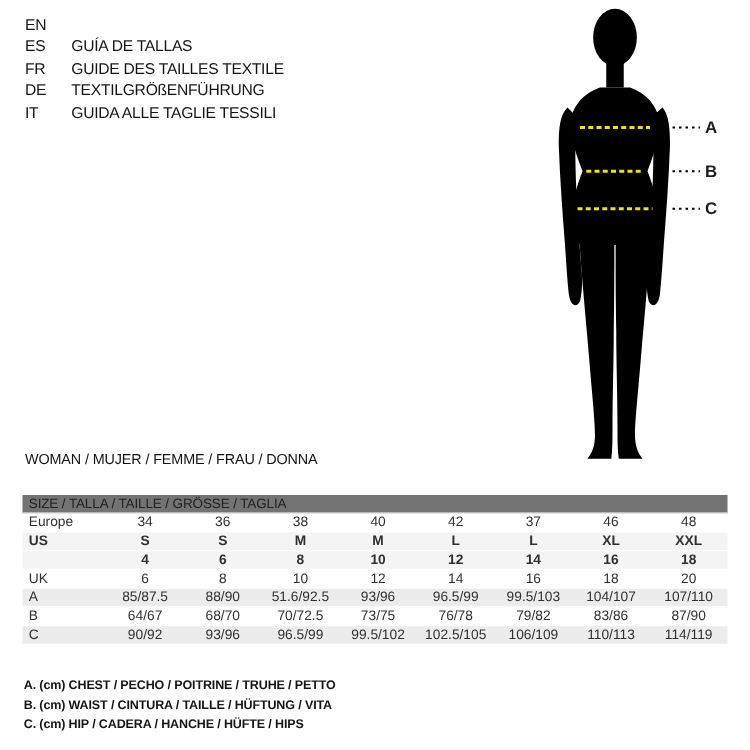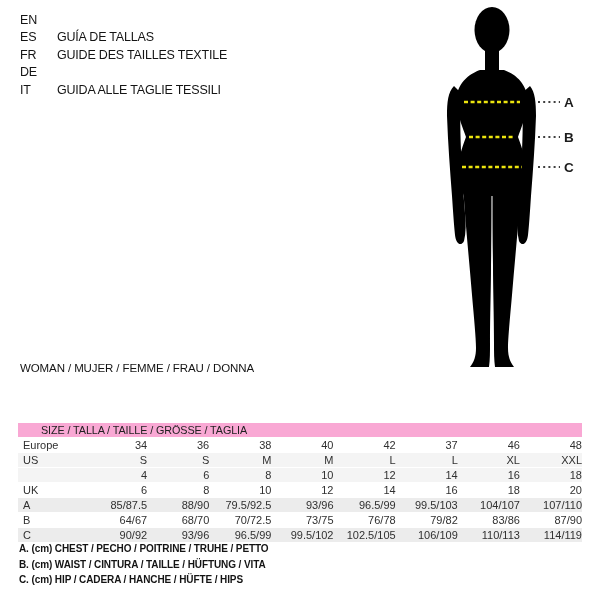--- a/index.html
+++ b/index.html
@@ -11,28 +11,28 @@
   .lang-block{position:absolute;left:20px;top:12px;}
   .lang-row{display:flex;font-weight:400;font-size:12.5px;line-height:17.4px;letter-spacing:-0.2px;color:#141414;}
   .lang-code{width:37px;flex:0 0 37px;}
   
   .figure-wrap{position:absolute;left:420px;top:0;width:180px;height:380px;}
   
   .woman-title{position:absolute;left:20px;top:362px;font-weight:400;font-size:11.5px;letter-spacing:-0.1px;color:#141414;}
   
   .size-table{position:absolute;left:18px;top:396px;width:564px;font-size:11px;color:#303030;}
   .st-header{
-    height:15px;line-height:15px;background:#f9a8d4;color:#222;
-    padding-left:23px;font-size:10.8px;letter-spacing:-0.1px;border-bottom:1px solid #fff;box-sizing:border-box;margin-top:27px;
+    height:15px;line-height:15px;background:#737373;color:#222;
+    padding-left:5px;font-size:10.8px;letter-spacing:-0.1px;border-bottom:1px solid #fff;box-sizing:border-box;
   }
   .st-row{display:flex;height:15px;line-height:14px;border-bottom:1px solid #fff;box-sizing:border-box;}
-  .st-row.bg-light{background:#f4f4f4;}
+  .st-row.bg-light{background:#f4f4f4;font-weight:bold;}
   .st-row.bg-mid{background:#ececec;}
   .st-label{flex:0 0 62px;padding-left:5px;text-align:left;}
-  .st-cell{flex:1 1 0;text-align:right;}
+  .st-cell{flex:1 1 0;text-align:center;}
   
   .legend-block{position:absolute;left:19px;top:541px;}
   .legend-line{font-weight:700;font-size:10px;line-height:15.6px;letter-spacing:-0.1px;color:#141414;}
 </style>
 </head>
 <body>
 
 <div class="lang-block">
   <div class="lang-row">
     <span class="lang-code">EN</span>
@@ -40,20 +40,21 @@
   <div class="lang-row">
     <span class="lang-code">ES</span>
     <span class="lang-title">GUÍA DE TALLAS</span>
   </div>
   <div class="lang-row">
     <span class="lang-code">FR</span>
     <span class="lang-title">GUIDE DES TAILLES TEXTILE</span>
   </div>
   <div class="lang-row">
     <span class="lang-code">DE</span>
+    <span class="lang-title">TEXTILGRÖßENFÜHRUNG</span>
   </div>
   <div class="lang-row">
     <span class="lang-code">IT</span>
     <span class="lang-title">GUIDA ALLE TAGLIE TESSILI</span>
   </div>
 </div>
 
 <div class="figure-wrap">
   <svg width="180" height="380" viewBox="0 0 180 380">
     <g fill="#000">
@@ -142,21 +143,21 @@
         <div class="st-cell">12</div>
         <div class="st-cell">14</div>
         <div class="st-cell">16</div>
         <div class="st-cell">18</div>
         <div class="st-cell">20</div>
       </div>
       <div class="st-row bg-mid">
         <div class="st-label">A</div>
         <div class="st-cell">85/87.5</div>
         <div class="st-cell">88/90</div>
-        <div class="st-cell">79.5/92.5</div>
+        <div class="st-cell">51.6/92.5</div>
         <div class="st-cell">93/96</div>
         <div class="st-cell">96.5/99</div>
         <div class="st-cell">99.5/103</div>
         <div class="st-cell">104/107</div>
         <div class="st-cell">107/110</div>
       </div>
       <div class="st-row">
         <div class="st-label">B</div>
         <div class="st-cell">64/67</div>
         <div class="st-cell">68/70</div>

